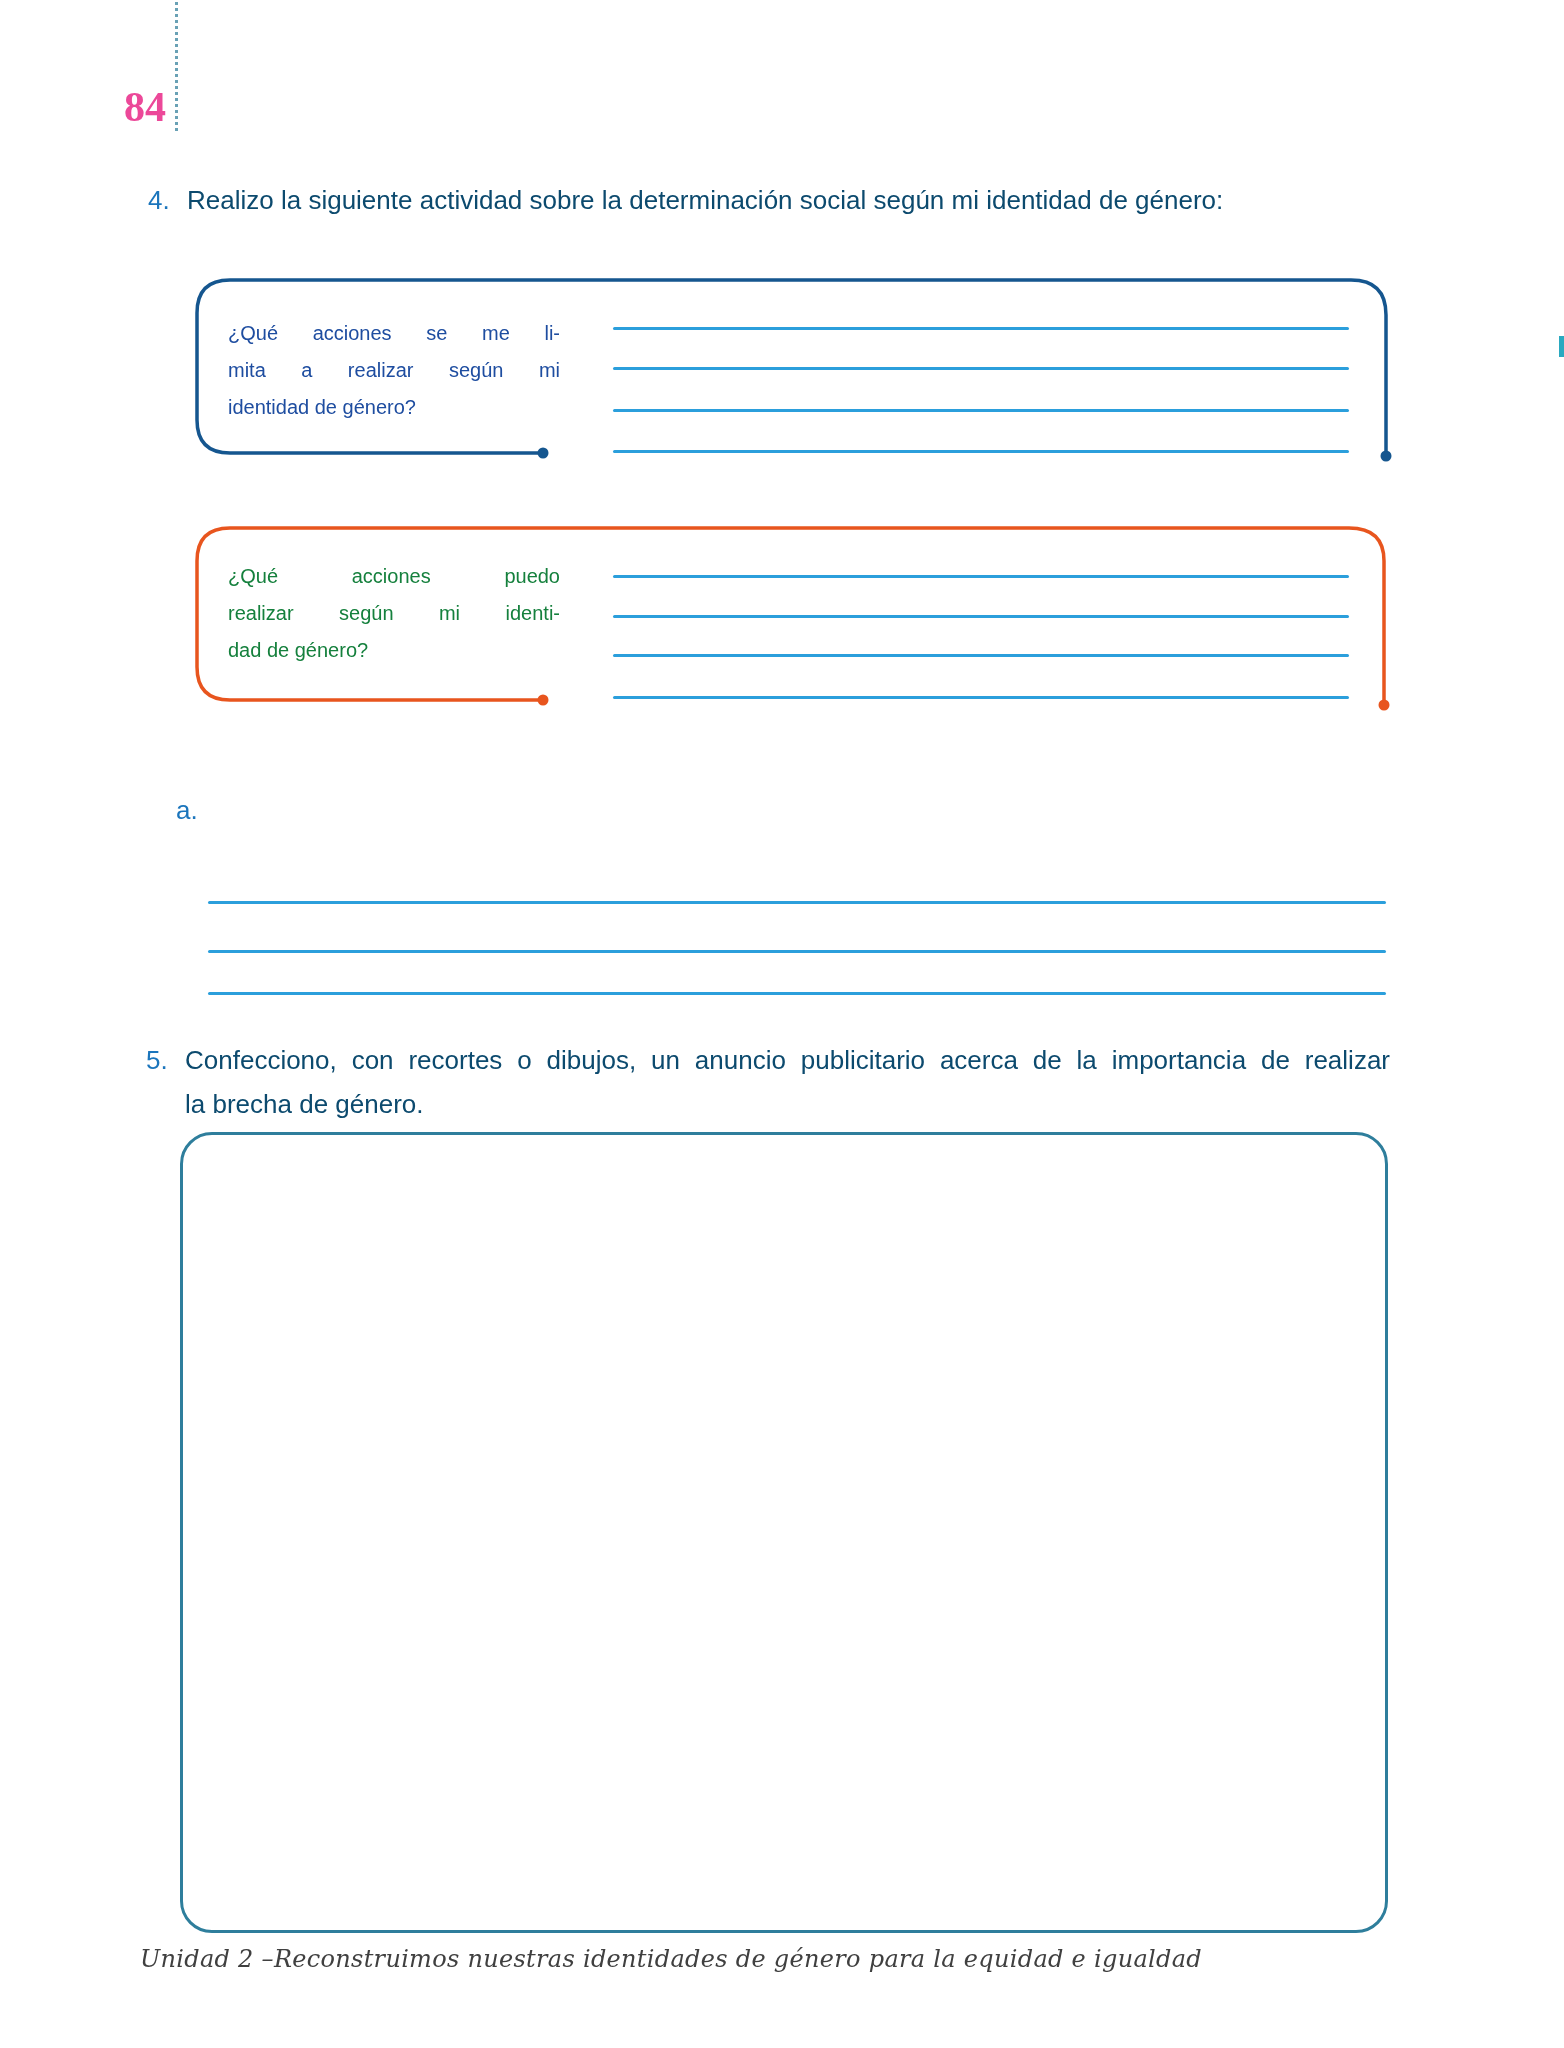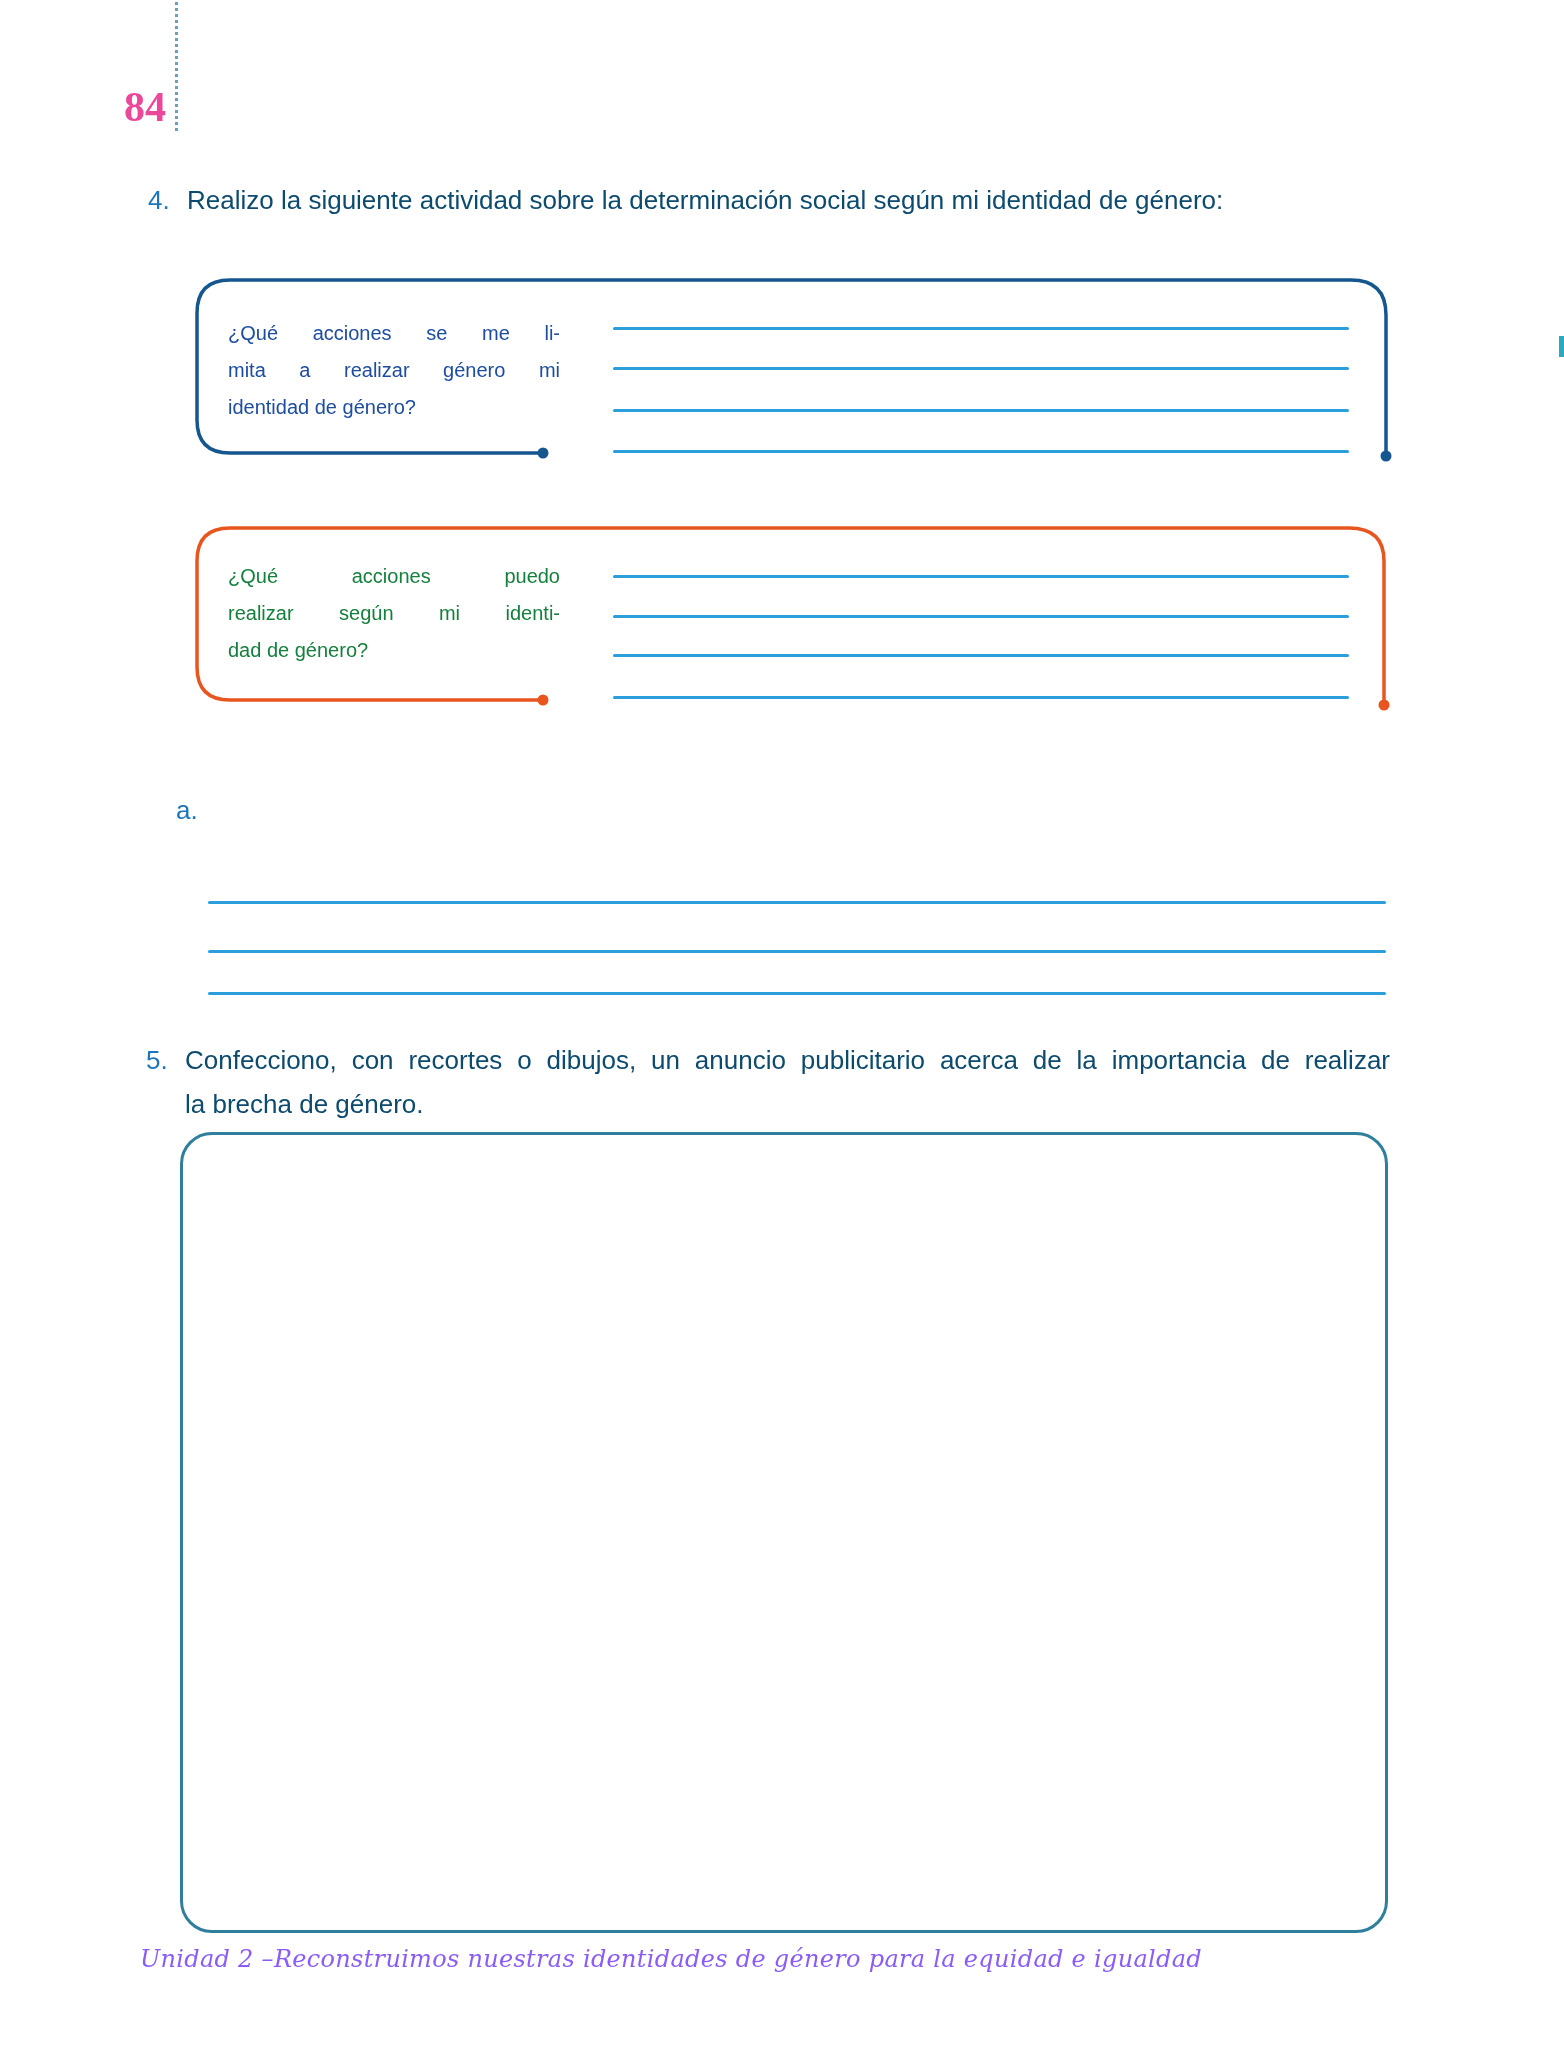--- a/index.html
+++ b/index.html
@@ -55,21 +55,21 @@
   .big-box{
     position:absolute;left:180px;top:1132px;width:1208px;height:801px;
     border:3px solid #2E7E9C;border-radius:32px;
     box-sizing:border-box;background:#ffffff;
   }
   
   .footer{
     position:absolute;left:140px;top:1944px;
     font-family:"DejaVu Serif","Liberation Serif",serif;
     font-style:italic;font-size:24px;line-height:30px;
-    color:#8b5cf6;letter-spacing:0.3px;
+    color:#404040;letter-spacing:0.3px;
   }
 </style>
 </head>
 <body>
 
 <div class="page">
 
   <div class="page-number">84</div>
   <div class="dotted-rule"></div>
   <div class="edge-tab"></div>
@@ -77,21 +77,21 @@
   <div class="item-number" style="left:148px;top:181px;">4.</div>
   <div class="body-text" style="left:187px;top:181px;width:1203px;">Realizo la siguiente actividad sobre la determinación social según mi identidad de género:</div>
 
   <svg class="qbox-outline" style="left:195px;top:276px;" width="1197" height="190" viewBox="0 0 1197 190">
     <path d="M 348 177 L 35 177 Q 2 177 2 144 L 2 37 Q 2 4 35 4 L 1156 4 Q 1191 4 1191 39 L 1191 180" fill="none" stroke="#15568F" stroke-width="3.5"></path>
     <circle cx="348" cy="177" r="5.5" fill="#15568F"></circle>
     <circle cx="1191" cy="180" r="5.5" fill="#15568F"></circle>
   </svg>
   <div class="qtext blue" style="left:228px;top:315px;">
     <div class="qline just">¿Qué acciones se me li-</div>
-    <div class="qline just">mita a realizar género mi</div>
+    <div class="qline just">mita a realizar según mi</div>
     <div class="qline">identidad de género?</div>
   </div>
   <div class="ans" style="left:613px;top:327px;width:736px;"></div>
   <div class="ans" style="left:613px;top:367px;width:736px;"></div>
   <div class="ans" style="left:613px;top:409px;width:736px;"></div>
   <div class="ans" style="left:613px;top:450px;width:736px;"></div>
 
   <svg class="qbox-outline" style="left:195px;top:522px;" width="1197" height="192" viewBox="0 0 1197 192">
     <path d="M 348 178 L 35 178 Q 2 178 2 145 L 2 39 Q 2 6 35 6 L 1154 6 Q 1189 6 1189 39 L 1189 183" fill="none" stroke="#E8551E" stroke-width="3.5"></path>
     <circle cx="348" cy="178" r="5.5" fill="#E8551E"></circle>

